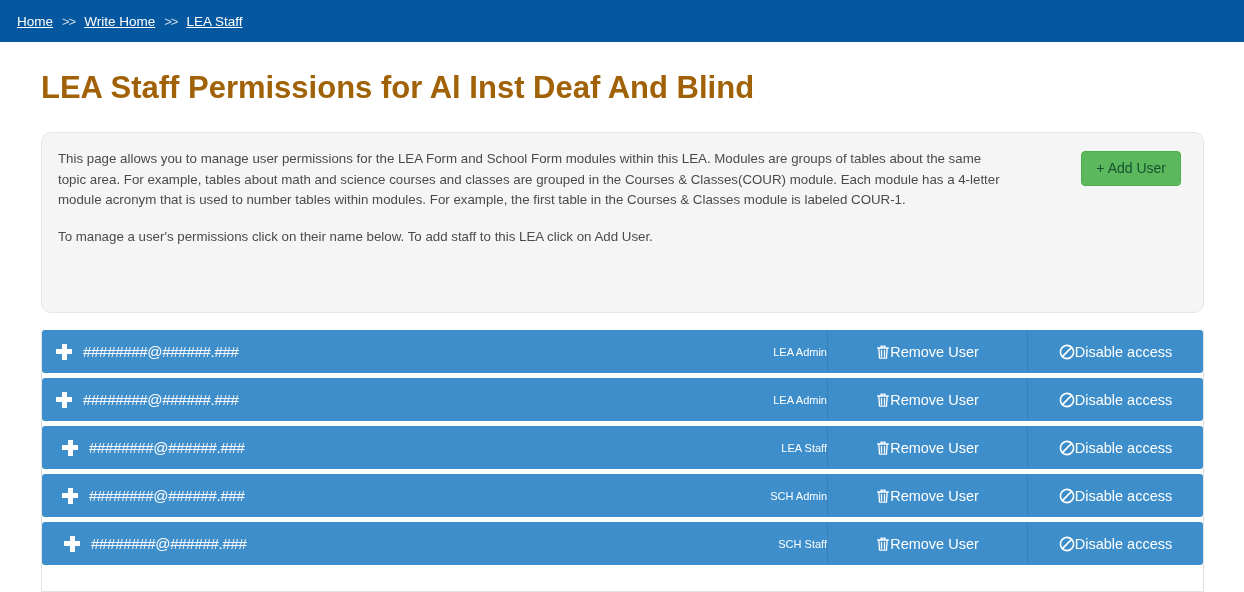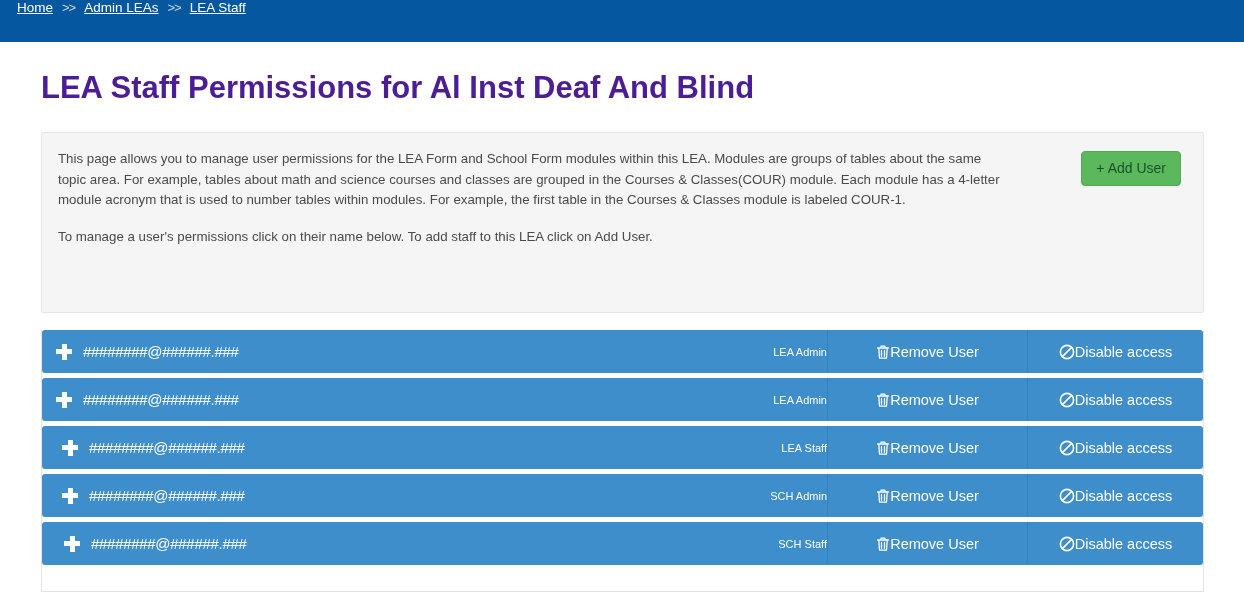--- a/index.html
+++ b/index.html
@@ -9,21 +9,21 @@
     background: #ffffff;
     font-family: "Liberation Sans", sans-serif;
     overflow: hidden;
   }
 
   
   #breadcrumb-bar {
     height: 42px;
     background: #05589f;
     display: flex;
-    align-items: flex-start;
+    align-items: center;
     padding-left: 17px;
     color: #ffffff;
     font-size: 13.5px;
   }
   #breadcrumb-bar .crumb {
     color: #ffffff;
     text-decoration: underline;
     cursor: pointer;
     white-space: nowrap;
   }
@@ -49,21 +49,21 @@
   }
 
   
   #info-wrap {
     position: relative;
     margin-top: 27px;
     margin-left: 11px;
     margin-right: 10px;
     background: #f5f5f5;
     border: 1px solid #e6e6e6;
-    border-radius: 2px;
+    border-radius: 10px;
     min-height: 181px;
     padding: 16px 20px 15px 16px;
   }
   #info-text {
     width: 950px;
   }
   #info-text p {
     margin: 0 0 16px 0;
     font-size: 13.3px;
     line-height: 1.55;
@@ -165,28 +165,28 @@
   .cell-remove svg, .cell-disable svg { display: block; }
 
   
 </style>
 </head>
 <body>
 
 <div id="breadcrumb-bar" style="background: rgb(5, 88, 159);">
   <span class="crumb">Home</span>
   <span class="sep">&gt;&gt;</span>
-  <span class="crumb">Admin LEAs</span>
+  <span class="crumb">Write Home</span>
   <span class="sep">&gt;&gt;</span>
   <span class="crumb">LEA Staff</span>
 </div>
 
 <div id="page-body">
 
-  <h1 id="page-title" style="color: #4c1d95;">LEA Staff Permissions for Al Inst Deaf And Blind</h1>
+  <h1 id="page-title" style="color: #a16207;">LEA Staff Permissions for Al Inst Deaf And Blind</h1>
 
   <div id="info-wrap" style="background: rgb(245, 245, 245);">
     <div id="info-text">
       <p>This page allows you to manage user permissions for the LEA Form and School Form modules within this LEA. Modules are groups of tables about the same topic area. For example, tables about math and science courses and classes are grouped in the Courses &amp; Classes(COUR) module. Each module has a 4-letter module acronym that is used to number tables within modules. For example, the first table in the Courses &amp; Classes module is labeled COUR-1.</p>
       <p>To manage a user's permissions click on their name below. To add staff to this LEA click on Add User.</p>
     </div>
     <button id="add-user-button" style="background: rgb(92, 184, 92);">+ Add User</button>
   </div>
 
   <div id="user-table-wrap">

